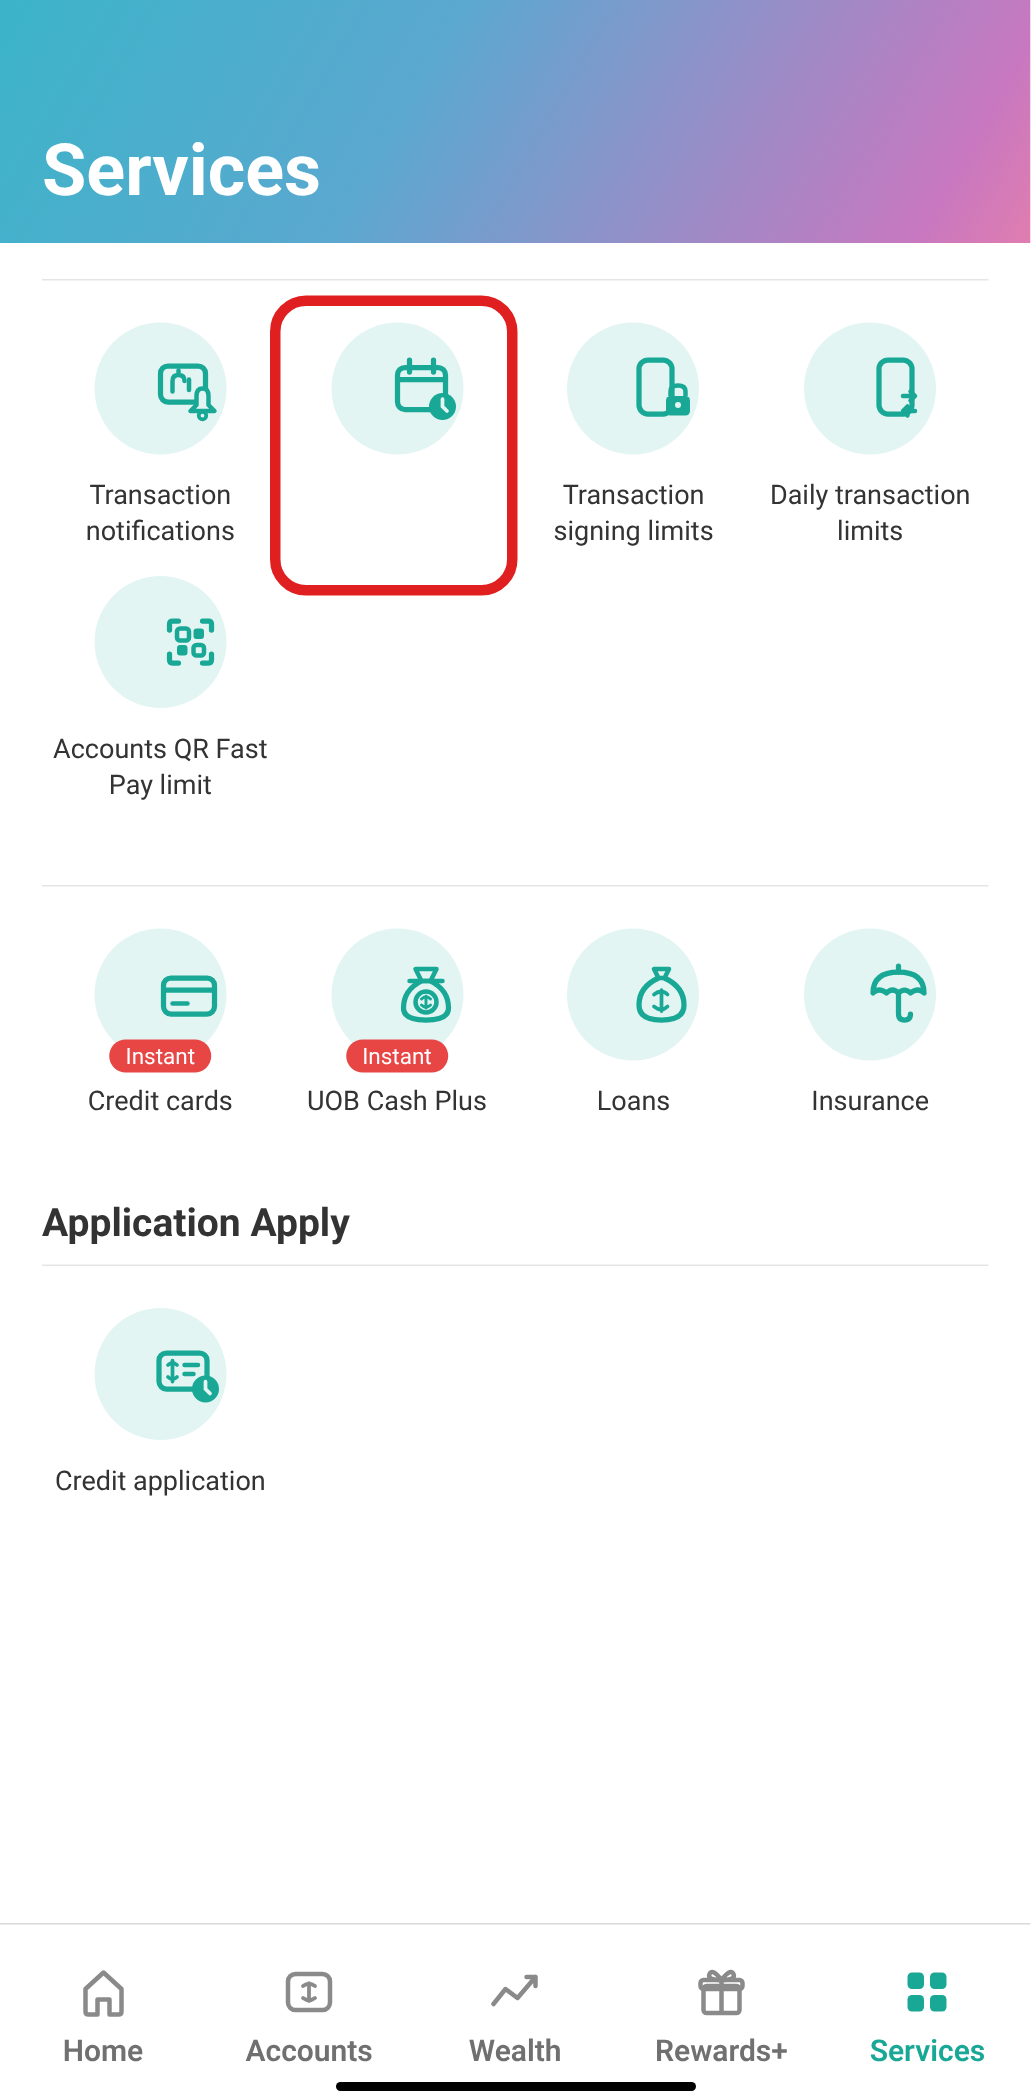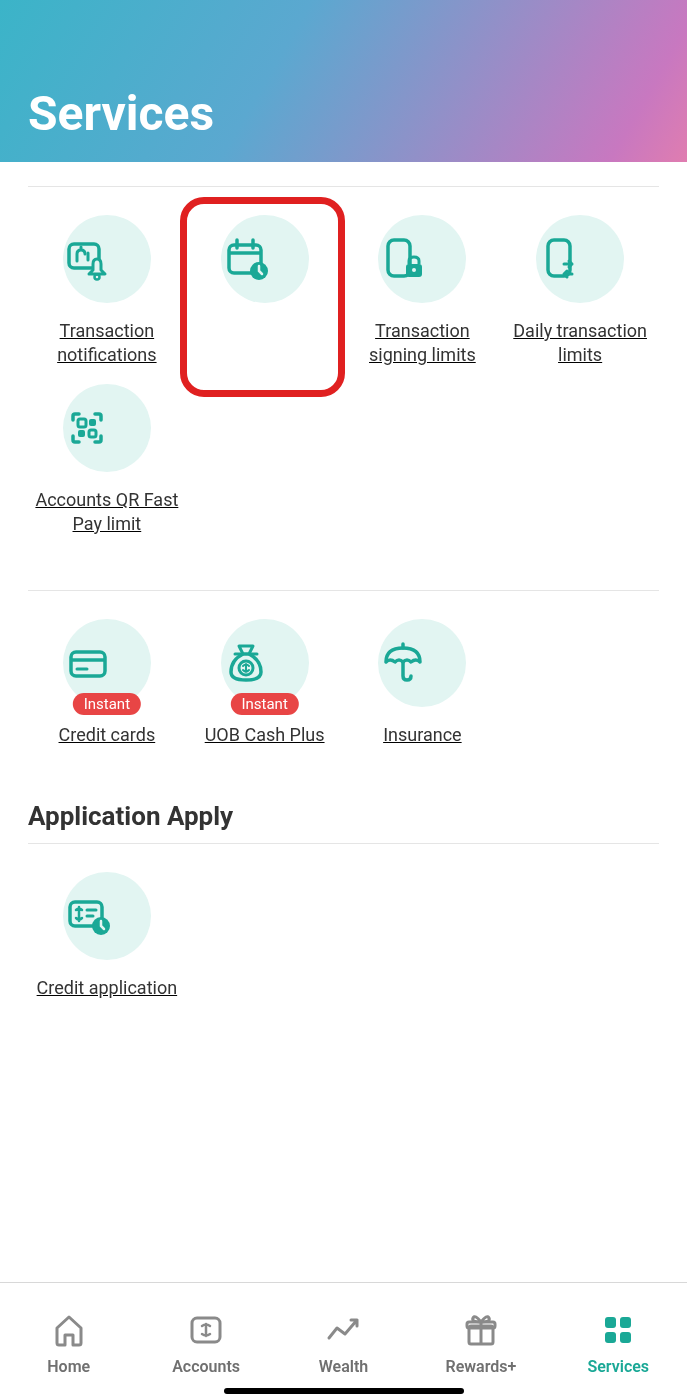--- a/index.html
+++ b/index.html
@@ -34,39 +34,38 @@
     }
     .divider {
       border-top: 1px solid #e5e5e5;
       margin-bottom: 24px;
     }
     .grid {
       display: grid;
       grid-template-columns: repeat(4, 1fr);
       gap: 8px 0;
       margin-bottom: 50px;
-      text-decoration: underline;
     }
     .tile {
       display: flex;
       flex-direction: column;
       align-items: center;
       text-align: center;
       position: relative;
       cursor: pointer;
       padding: 4px;
     }
     .icon-circle {
       width: 88px;
       height: 88px;
       border-radius: 50%;
       background: #e2f5f2;
       display: flex;
       align-items: center;
-      justify-content: flex-start;
+      justify-content: flex-end;
       margin-bottom: 16px;
       position: relative;
     }
     .tile-label {
       font-size: 18px;
       color: #333;
       line-height: 1.35;
       max-width: 150px;
     }
     .highlight-box {
@@ -110,21 +109,21 @@
       cursor: pointer;
       padding-top: 6px;
     }
     .nav-icon {
       height: 42px;
       display: flex;
       align-items: center;
       justify-content: center;
     }
     .nav-label {
-      font-size: 16px;
+      font-size: 20px;
       color: #707070;
       font-weight: 600;
       text-align: right;
     }
     .nav-item.active .nav-label {
       color: #1aa896;
     }
     .home-indicator {
       position: absolute;
       bottom: 2px;
@@ -234,20 +233,30 @@
           <path d="M14 16 L36 16" stroke="#1aa896" stroke-width="3" stroke-linecap="round"></path>
           <path d="M22 16 Q10 22 10 34 Q10 42 25 42 Q40 42 40 34 Q40 22 28 16" stroke="#1aa896" stroke-width="3.5" fill="none"></path>
           <circle cx="25" cy="30" r="7" stroke="#1aa896" stroke-width="3"></circle>
           <path d="M25 26 L25 34 M22 28 Q25 25 28 28 M28 32 Q25 35 22 32" stroke="#1aa896" stroke-width="2" stroke-linecap="round" fill="none"></path>
         </svg>
         <div class="instant-badge">Instant</div>
       </div>
       <div class="tile-label">UOB Cash Plus</div>
     </div>
 
+    <div class="tile">
+      <div class="icon-circle">
+        <svg width="50" height="50" viewBox="0 0 50 50" fill="none">
+          <path d="M20 8 L30 8 L27 14 L23 14 Z" stroke="#1aa896" stroke-width="3" stroke-linejoin="round" fill="none"></path>
+          <path d="M23 14 Q10 20 10 32 Q10 42 25 42 Q40 42 40 32 Q40 20 27 14" stroke="#1aa896" stroke-width="3.5" fill="none"></path>
+          <path d="M25 22 L25 36 M20 25 Q25 21 29 25 M29 33 Q25 37 20 33" stroke="#1aa896" stroke-width="2.5" stroke-linecap="round" fill="none"></path>
+        </svg>
+      </div>
+      <div class="tile-label">Loans</div>
+    </div>
 
     <div class="tile">
       <div class="icon-circle">
         <svg width="50" height="50" viewBox="0 0 50 50" fill="none">
           <path d="M8 24 Q8 10 25 10 Q42 10 42 24 Q38 20 33 24 Q29 20 25 24 Q21 20 17 24 Q12 20 8 24 Z" stroke="#1aa896" stroke-width="3.5" stroke-linejoin="round" fill="none"></path>
           <path d="M25 10 L25 6 M25 24 L25 38 Q25 42 29 42 Q33 42 33 38" stroke="#1aa896" stroke-width="3.5" stroke-linecap="round" fill="none"></path>
         </svg>
       </div>
       <div class="tile-label">Insurance</div>
     </div>

